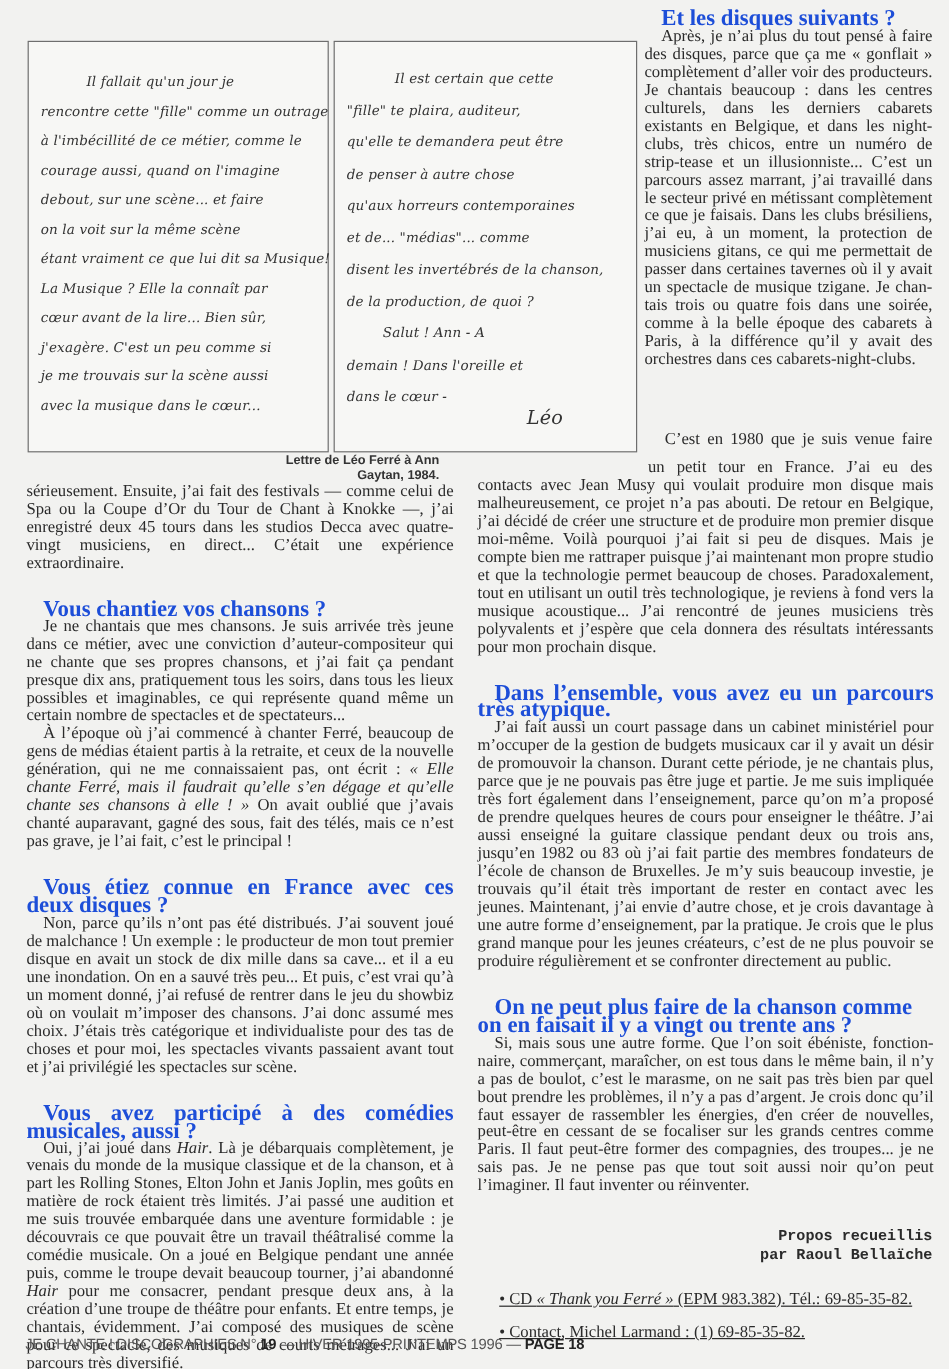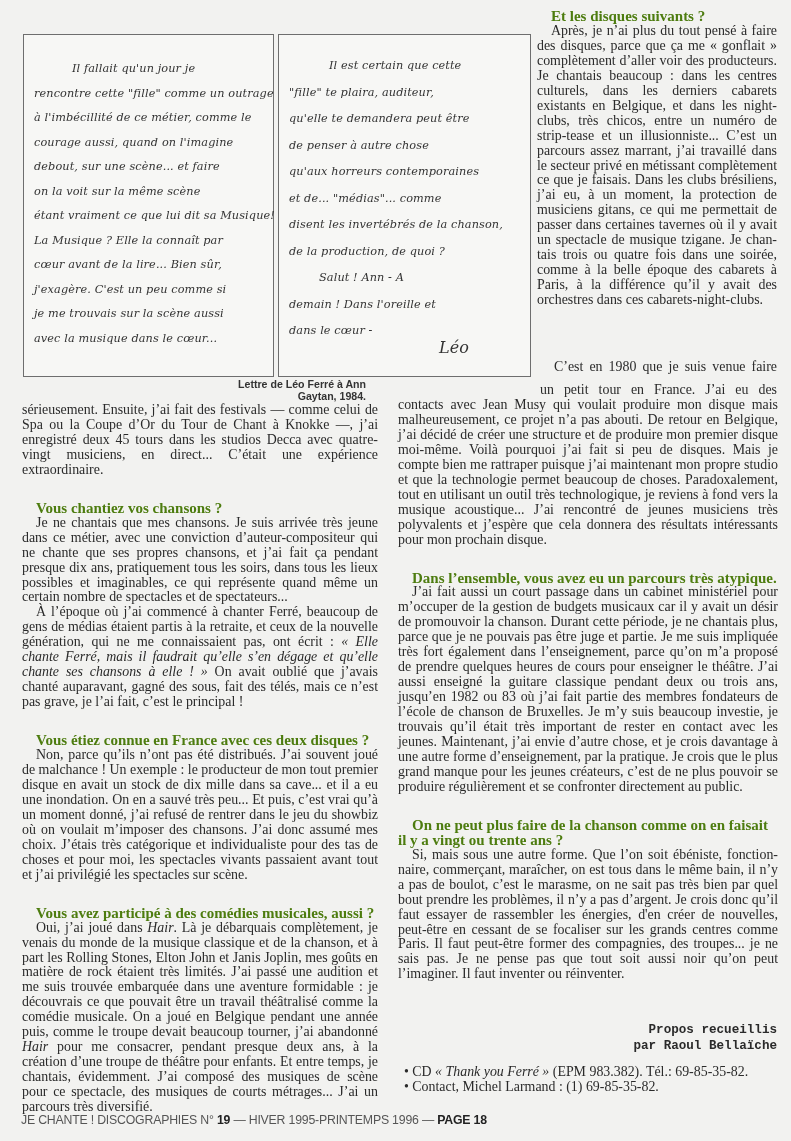--- a/index.html
+++ b/index.html
@@ -29,33 +29,33 @@
   .caption {
     position:absolute; left:200px; width:166px; top:378px; text-align:right;
     font-family:"Liberation Sans", sans-serif; font-weight:bold; font-size:10.6px; color:#333;
   }
   .col {
     position:absolute; font-size:13.9px; line-height:14.95px; text-align:justify;
     hyphens:manual;
   }
   .col p { margin:0; text-indent:14px; }
   .col p.noind { text-indent:0; }
-  .col h3 { margin:0; font-size:15px; font-weight:bold; text-indent:14px; line-height:14.95px; color:#4d7c0f; }
+  .col h3 { margin:0; font-size:19px; font-weight:bold; text-indent:14px; line-height:14.95px; color:#1d4ed8; }
   .gap { height:15px; }
   #col-right-top { left:537px; width:240px; top:9px; }
   #col-left { left:22px; width:356px; top:403px; }
   #col-right-bottom { left:398px; width:380px; top:398px; }
   #carry-line1 { position:absolute; left:540px; width:237px; top:360px; font-size:13.9px; line-height:14.95px; text-align:justify; text-align-last:justify; }
   #carry-line2 { position:absolute; left:540px; width:237px; top:383px; font-size:13.9px; line-height:14.95px; text-align:justify; text-align-last:justify; }
   .credit {
     position:absolute; right:14px; top:1022px; text-align:right;
     font-family:Liberation Mono, monospace; font-weight:bold; font-size:12.6px; line-height:16px; color:#2a2a2a;
   }
   .notes { position:absolute; left:404px; top:1064px; font-size:13.9px; line-height:15px; }
-  .notes div { margin:0; }
+  .notes div { margin:12px;text-decoration:underline; }
   .footer {
     position:absolute; left:21px; top:1113px;
     font-family:"Liberation Sans", sans-serif; font-size:12.3px; color:#555; letter-spacing:-0.2px;
   }
   .footer b { color:#222; }
   .it { font-style:italic; }
 </style>
 </head>
 <body>
 

